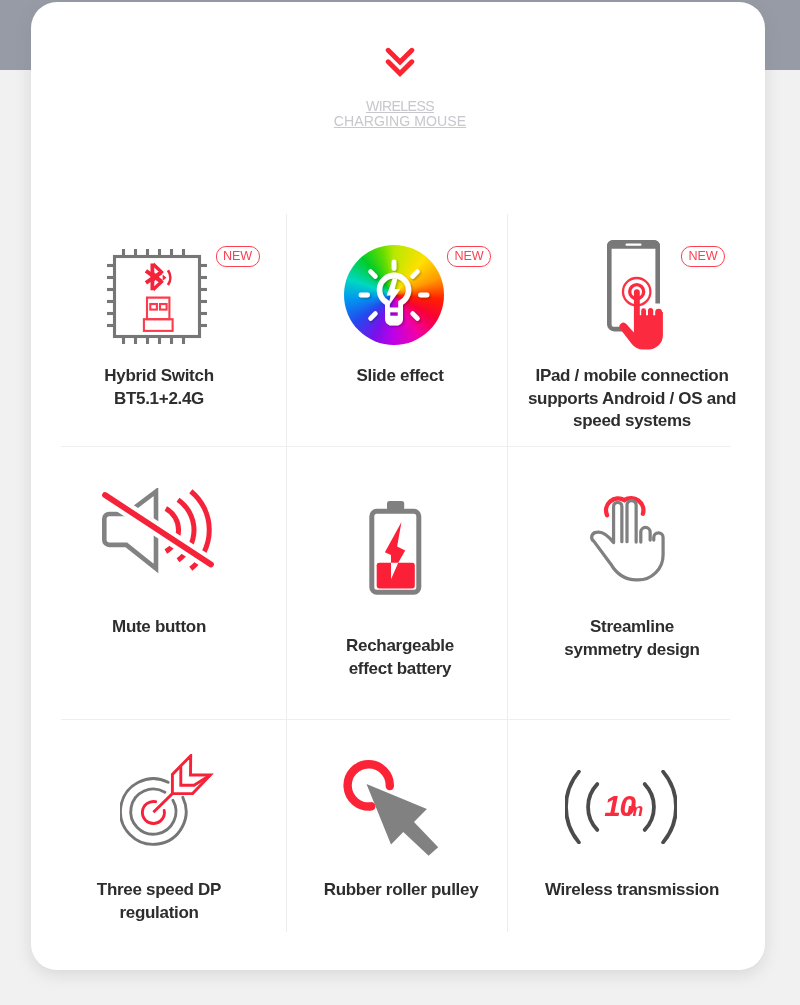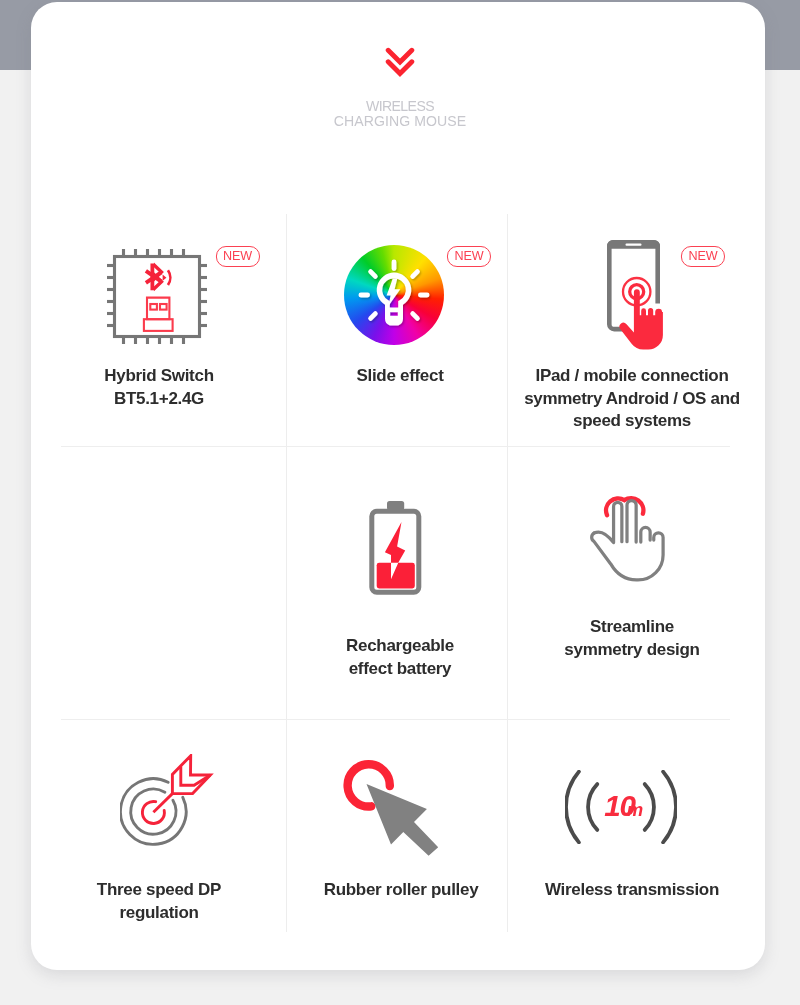--- a/index.html
+++ b/index.html
@@ -13,21 +13,21 @@
   .page{position:relative;width:800px;height:1005px;}
   .topband{position:absolute;left:0;top:0;width:800px;height:70px;background:#979ba5;}
   .lowerbg{position:absolute;left:0;top:70px;width:800px;height:935px;background:#f1f1f1;}
   .card{position:absolute;left:31px;top:2px;width:734px;height:968px;background:#fff;
     border-radius:26px;box-shadow:0 5px 16px rgba(120,120,130,.20);}
 
   
   .header{position:absolute;left:0;top:0;width:800px;text-align:center;}
   .chev{display:block;margin:0 auto;}
   .brand{margin-top:22px;color:#c7c7cd;line-height:15.4px;
-     font-size:14.1px;font-weight:400;}
+     font-size:14.1px;font-weight:400;text-decoration:underline;}
   .brand div{white-space:nowrap;}
   .brand .l1{letter-spacing:-0.6px;}
   .brand .l2{letter-spacing:0.05px;}
 
   
   .grid{position:absolute;left:0;top:12px;width:800px;height:1005px;}
   .cell{position:absolute;box-sizing:border-box;}
   .vline{position:absolute;width:1px;background:#ededed;}
   .hline{position:absolute;height:1px;background:#eeeeee;}
 
@@ -199,25 +199,42 @@
             L13.1 88.8
             A3.9 3.9 0 0 1 19.3 84.1
             L26.9 92.6
             L26.9 52.2
             A2.95 2.95 0 0 1 29.85 49.25 Z"></path>
         </svg>
       </div>
       <div class="newbadge" style="left:196px;top:32px;"><span>NEW</span></div>
       <div class="cap" style="left:125px;top:151px;">
         <div>IPad / mobile connection</div>
-        <div>symmetry Android / OS and</div>
+        <div>supports Android / OS and</div>
         <div>speed systems</div>
       </div>
     </div>
 
+    <div class="cell" style="left:61px;top:434px;width:225px;height:273px;">
+      <div class="ico" style="left:97px;top:42px;">
+        <svg width="118" height="92" viewBox="0 0 118 92">
+          <path d="M57.0 3.5 L27.3 26.0 L10.2 26.0 A4.9 4.9 0 0 0 5.3 30.9 L5.3 52.0 A4.9 4.9 0 0 0 10.2 56.9 L27.3 56.9 L57.0 80.5 Z" fill="none" stroke="#828282" stroke-width="4.6" stroke-linejoin="miter" stroke-linecap="butt"></path>
+          <g fill="none" stroke="#f5233a" stroke-width="5.0" stroke-linecap="butt">
+            <path d="M66.8 20.5 A24.5 24.5 0 0 1 66.8 63.5"></path>
+            <path d="M79.0 11.8 A36.5 36.5 0 0 1 79.0 72.2"></path>
+            <path d="M91.8 3.2 A50 50 0 0 1 91.8 80.8"></path>
+          </g>
+          <path d="M6.0 7.0 L112.0 76.5" fill="none" stroke="#ffffff" stroke-width="14.5" stroke-linecap="butt"></path>
+          <path d="M6.0 7.0 L112.0 76.5" fill="none" stroke="#f5233a" stroke-width="5.8" stroke-linecap="round"></path>
+        </svg>
+      </div>
+      <div class="cap" style="left:98px;top:170px;">
+        <div>Mute button</div>
+      </div>
+    </div>
 
     <div class="cell" style="left:286px;top:434px;width:221px;height:273px;margin-top:19px;">
       <div class="ico" style="left:110.5px;top:16px;">
         <svg width="56" height="118" viewBox="0 0 56 118">
           <defs>
             <clipPath id="battclip">
                 <rect x="7.7" y="81.8" width="38.1" height="25.6" rx="2.4"></rect>
               </clipPath>
           </defs>
           <rect x="18.0" y="20.0" width="17.2" height="9.0" rx="2.6" fill="#808080"></rect>

